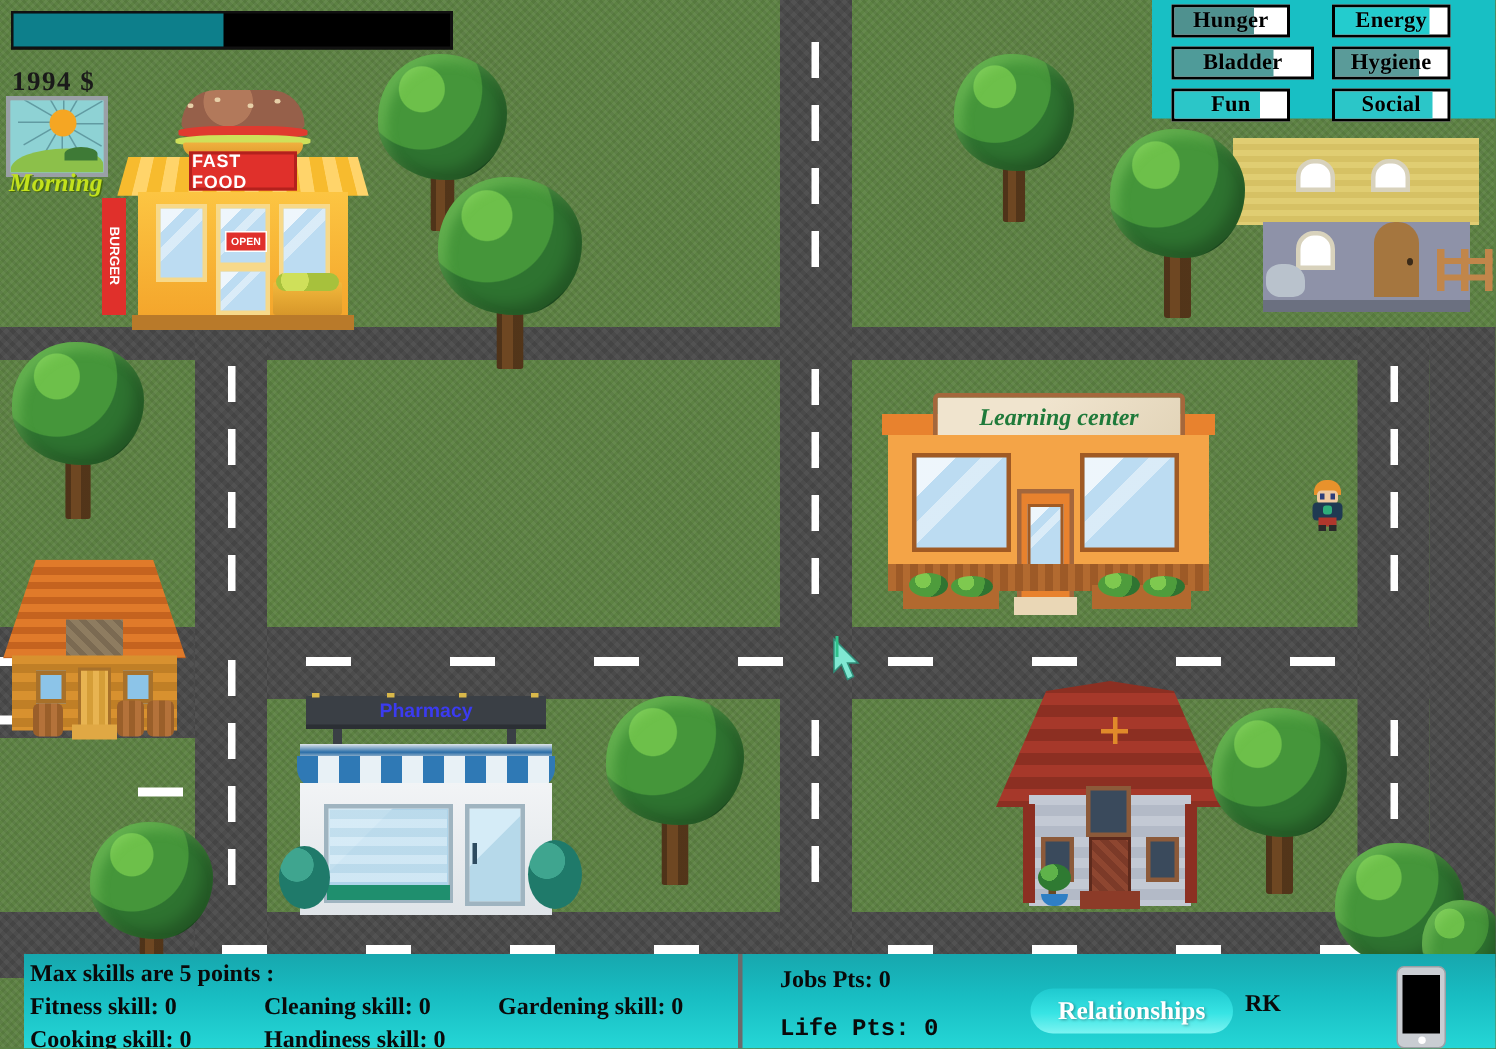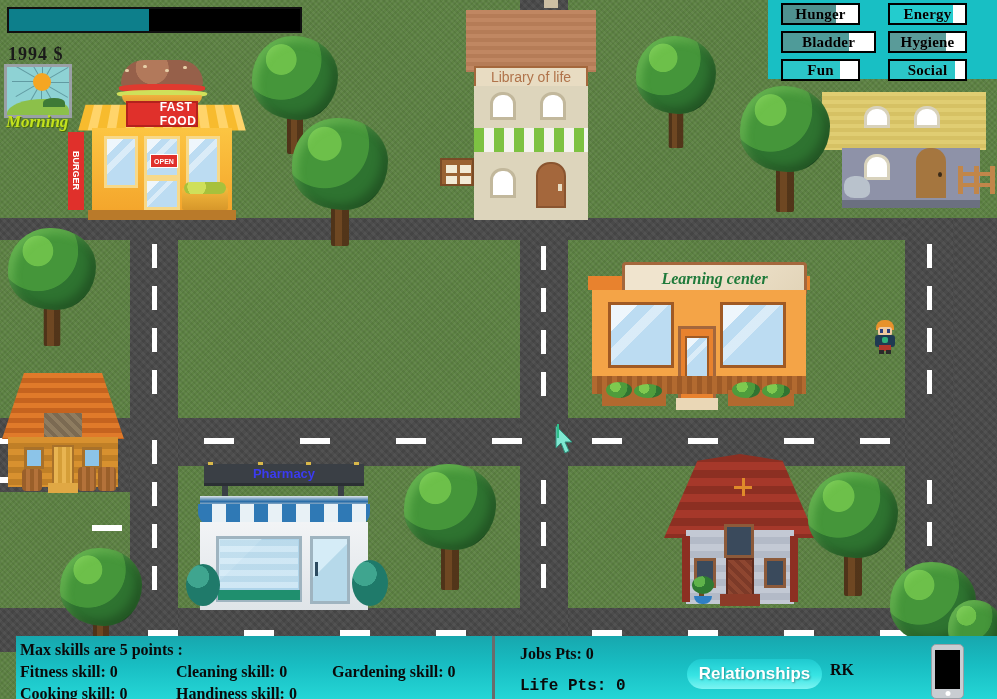--- a/index.html
+++ b/index.html
@@ -119,21 +119,21 @@
   #bottom-panel .col { position: absolute; }
   .stat-text { font-size: 16px; font-weight: bold; color: #0a0a0a; white-space: nowrap; }
   #divider { position: absolute; left: 492px; top: 636px; width: 3px; height: 63px; background: #6b6b6b; }
   #relationships-btn {
     position: absolute; left: 687px; top: 659px; width: 135px; height: 30px;
     border-radius: 16px;
     background: linear-gradient(180deg, #1fc9cf 0%, #37e4e4 55%, #7df4f2 100%);
     display: flex; align-items: center; justify-content: center;
     color: #fff; font-size: 17px; font-weight: bold;
     text-shadow: 1px 1px 2px rgba(0,0,0,.35);
-    cursor: pointer; border: none;
+    cursor: pointer; border: none; font-family: Liberation Serif, serif;
   }
   #rk-label { position: absolute; left: 830px; top: 661px; font-size: 16px; font-weight: bold; color: #0a0a0a; }
   #phone-icon {
     position: absolute; left: 931px; top: 644px; width: 33px; height: 55px;
     border-radius: 5px; background: #c9cdd2; border: 1px solid #9aa0a6; cursor: pointer;
   }
   #phone-icon .screen { position: absolute; left: 3px; top: 5px; right: 3px; bottom: 9px; background: #000; }
   #phone-icon .home { position: absolute; left: 50%; bottom: 2px; transform: translateX(-50%); width: 5px; height: 5px; border-radius: 50%; background: #fff; }
 
   
@@ -214,21 +214,21 @@
       <div style="position:absolute;left:26px;top:5px;width:4px;height:3px;background:#e7cfa8;border-radius:2px;"></div>
       <div style="position:absolute;left:48px;top:9px;width:4px;height:3px;background:#e7cfa8;border-radius:2px;"></div>
       <div style="position:absolute;left:66px;top:6px;width:4px;height:3px;background:#e7cfa8;border-radius:2px;"></div>
       <div style="position:absolute;left:2px;top:24px;width:86px;height:8px;background:#e03a2f;border-radius:40% 40% 30% 30%;"></div>
       <div style="position:absolute;left:0px;top:30px;width:90px;height:8px;background:#cfe05a;border-radius:40%;"></div>
       <div style="position:absolute;left:5px;top:35px;width:80px;height:9px;border-radius:6px 6px 30px 30px;background:linear-gradient(180deg,#f0b13f,#e09b2e);"></div>
     </div>
 
     <div style="position:absolute;left:0;top:44px;width:160px;height:26px;background:repeating-linear-gradient(90deg,#f7bb2e 0 9px,#ffd46a 9px 18px);transform:perspective(40px) rotateX(8deg);"></div>
 
-    <div style="position:absolute;left:44px;top:41px;width:72px;height:26px;background:#e0302b;border:2px solid #b3211d;display:flex;align-items:center;justify-content:center;padding-left:32px;">
+    <div style="position:absolute;left:44px;top:41px;width:72px;height:26px;background:#e0302b;border:2px solid #b3211d;display:flex;align-items:center;justify-content:center;">
       <span style="color:#fff;font-size:12px;font-weight:bold;letter-spacing:.5px;font-family:'Liberation Sans',sans-serif;">FAST FOOD</span>
     </div>
 
     <div style="position:absolute;left:10px;top:68px;width:140px;height:82px;background:linear-gradient(180deg,#fcc542,#f4a62c);"></div>
     <div class="win-grid" style="position:absolute;left:22px;top:76px;width:34px;height:52px;border-color:#f7d98a;"></div>
     <div class="win-grid" style="position:absolute;left:62px;top:76px;width:36px;height:42px;border-color:#f7d98a;"></div>
     <div class="win-grid" style="position:absolute;left:62px;top:118px;width:36px;height:32px;border-color:#f7d98a;"></div>
     <div class="win-grid" style="position:absolute;left:104px;top:76px;width:34px;height:52px;border-color:#f7d98a;"></div>
 
     <div style="position:absolute;left:68px;top:94px;width:28px;height:14px;background:#e0302b;border:1px solid #fff;display:flex;align-items:center;justify-content:center;">
@@ -238,45 +238,24 @@
     <div style="position:absolute;left:-14px;top:72px;width:16px;height:78px;background:#e0302b;display:flex;align-items:center;justify-content:center;">
       <span style="color:#fff;font-size:9px;font-weight:bold;writing-mode:vertical-rl;font-family:'Liberation Sans',sans-serif;">BURGER</span>
     </div>
 
     <div style="position:absolute;left:100px;top:128px;width:46px;height:22px;background:linear-gradient(180deg,#f3b93c,#d7972a);border-radius:2px;"></div>
     <div style="position:absolute;left:102px;top:122px;width:42px;height:12px;background:radial-gradient(circle at 30% 40%,#cfe05a 0 30%,#a7c13c 31% 100%);border-radius:8px;"></div>
 
     <div style="position:absolute;left:6px;top:150px;width:148px;height:10px;background:#b97a2a;"></div>
   </div>
 
-  <div class="bldg" style="left:466px;top:0px;width:130px;height:220px;">
-    <div style="position:absolute;left:78px;top:-8px;width:14px;height:16px;background:#cdbfa3;"></div>
-    <div style="position:absolute;left:0;top:10px;width:130px;height:62px;background:repeating-linear-gradient(180deg,#c08762 0 4px,#b57c57 4px 8px);"></div>
-    <div style="position:absolute;left:8px;top:66px;width:114px;height:22px;background:#e8dcc2;border:2px solid #a4673c;display:flex;align-items:center;justify-content:center;">
-      <span style="color:#b0734a;font-size:14px;font-family:'Liberation Sans',sans-serif;">Library of life</span>
-    </div>
-    <div style="position:absolute;left:8px;top:86px;width:114px;height:134px;background:#ddd5bc;"></div>
-    <div style="position:absolute;left:24px;top:92px;width:26px;height:28px;background:#fff;border:3px solid #c2b89c;border-radius:12px 12px 0 0;"></div>
-    <div style="position:absolute;left:74px;top:92px;width:26px;height:28px;background:#fff;border:3px solid #c2b89c;border-radius:12px 12px 0 0;"></div>
-    <div style="position:absolute;left:8px;top:128px;width:114px;height:24px;background:repeating-linear-gradient(90deg,#7dc242 0 10px,#f4f4ef 10px 20px);"></div>
-    <div style="position:absolute;left:24px;top:168px;width:26px;height:30px;background:#fff;border:3px solid #c2b89c;border-radius:12px 12px 0 0;"></div>
-    <div style="position:absolute;left:70px;top:162px;width:30px;height:46px;background:#a4673c;border-radius:14px 14px 0 0;border:2px solid #8a5530;"></div>
-    <div style="position:absolute;left:92px;top:184px;width:4px;height:7px;background:#e8dcc2;"></div>
-
-    <div style="position:absolute;left:-26px;top:158px;width:34px;height:28px;background:#9a6233;border:2px solid #7a4b26;">
-      <div style="position:absolute;left:4px;top:5px;width:11px;height:8px;background:#f2ead6;"></div>
-      <div style="position:absolute;left:18px;top:5px;width:11px;height:8px;background:#f2ead6;"></div>
-      <div style="position:absolute;left:4px;top:16px;width:11px;height:8px;background:#f2ead6;"></div>
-      <div style="position:absolute;left:18px;top:16px;width:11px;height:8px;background:#f2ead6;"></div>
-    </div>
-  </div>
 
   <div class="bldg" style="left:588px;top:258px;width:222px;height:162px;">
     <div style="position:absolute;left:0;top:18px;width:222px;height:14px;background:#e8822e;"></div>
-    <div style="position:absolute;left:34px;top:4px;width:185px;height:34px;background:linear-gradient(135deg,#f0e4ce 0 40%,#e2d4b8 100%);border:3px solid #a4673c;border-radius:4px;display:flex;align-items:center;justify-content:center;">
+    <div style="position:absolute;left:34px;top:4px;width:168px;height:34px;background:linear-gradient(135deg,#f0e4ce 0 40%,#e2d4b8 100%);border:3px solid #a4673c;border-radius:4px;display:flex;align-items:center;justify-content:center;">
       <span style="color:#1f7a3a;font-size:16px;font-style:italic;font-weight:bold;">Learning center</span>
     </div>
     <div style="position:absolute;left:4px;top:32px;width:214px;height:96px;background:#f4a447;"></div>
     <div class="win-grid" style="position:absolute;left:20px;top:44px;width:66px;height:66px;"></div>
     <div class="win-grid" style="position:absolute;left:132px;top:44px;width:66px;height:66px;"></div>
     <div style="position:absolute;left:90px;top:68px;width:38px;height:78px;background:#e8822e;border:3px solid #a4673c;"></div>
     <div class="win-grid" style="position:absolute;left:97px;top:78px;width:24px;height:42px;border-width:2px;"></div>
     <div style="position:absolute;left:4px;top:118px;width:214px;height:18px;background:repeating-linear-gradient(90deg,#b26a30 0 5px,#9d5a27 5px 10px);"></div>
     <div style="position:absolute;left:14px;top:132px;width:64px;height:16px;background:#b2692f;"></div>
     <div class="bush" style="left:18px;top:124px;width:26px;height:16px;"></div>

